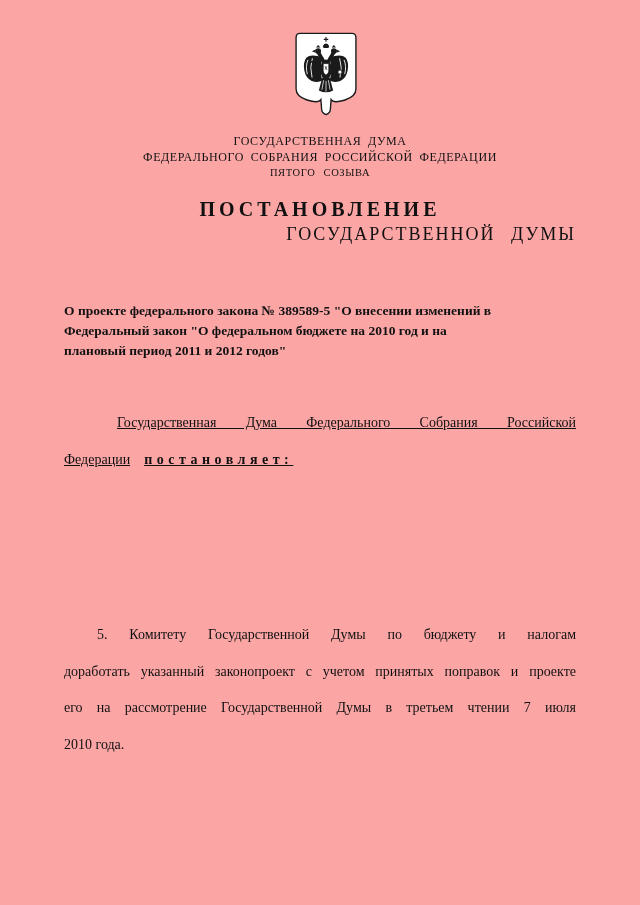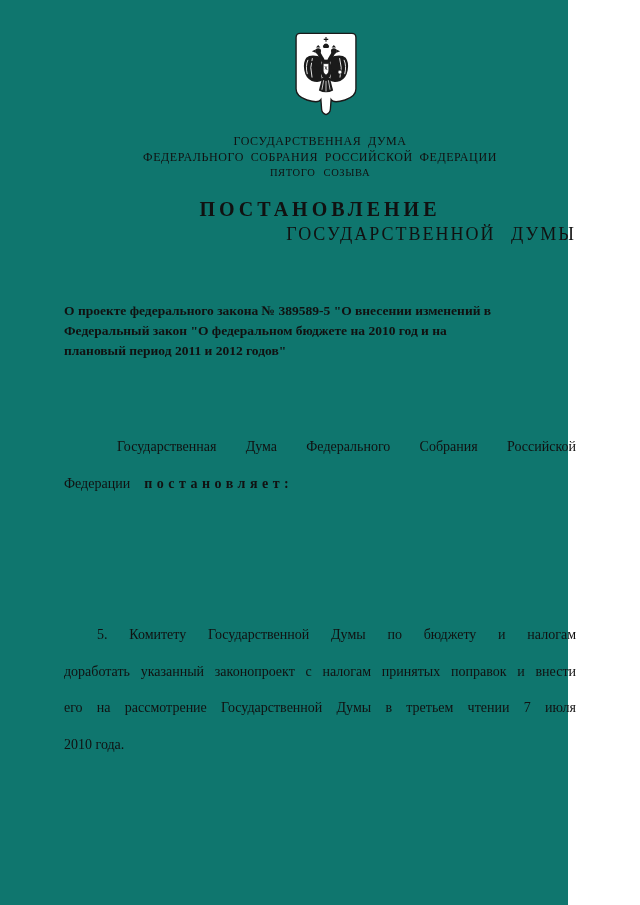--- a/index.html
+++ b/index.html
@@ -4,21 +4,21 @@
 <style>
   html,body{margin:0;padding:0;}
   body{
     width:640px;height:905px;
     background:#ffffff;
     font-family:"Liberation Serif","DejaVu Serif",serif;
     color:#111111;
     position:relative;
     overflow:hidden;
   }
-  .page{position:absolute;left:0;top:0;width:568px;height:905px;background:#0f766e;}
+  .page{position:absolute;left:0;top:0;width:640px;height:905px;background:#fca5a5;}
 
   .emblem{position:absolute;left:292px;top:30px;width:68px;height:91px;}
 
   .centerband{position:absolute;left:64px;width:512px;text-align:center;}
 
   .hdr{font-size:12px;line-height:15.5px;letter-spacing:0.6px;word-spacing:3px;}
   .hdr-small{font-size:10.5px;letter-spacing:0.6px;word-spacing:5px;}
 
   .doc-type-1{position:absolute;left:64px;width:512px;top:197px;text-align:center;
     font-size:20px;font-weight:bold;letter-spacing:4px;line-height:24px;}
@@ -28,21 +28,21 @@
   .subject{position:absolute;left:64px;width:512px;top:301px;text-align:left;
     font-size:13.5px;font-weight:bold;line-height:20px;}
 
   .para{position:absolute;left:64px;width:512px;font-size:14px;}
   .para .ln{height:36.5px;line-height:36.5px;white-space:nowrap;}
   .para .jln{white-space:normal;text-align:justify;text-align-last:justify;text-justify:inter-word;}
   .para .lln{text-align:left;}
   .ind-wide{text-indent:53px;}
   .ind{text-indent:33px;}
 
-  .preamble{top:429px;}
+  .preamble{top:405px;text-decoration:underline;}
   .item1{top:510px;}
   .item2{top:617px;}
 
   .resolves{font-weight:bold;letter-spacing:4.5px;margin-left:14px;margin-top:19px;}
 
   svg .stroke{stroke:#1a1a1a;fill:none;}
 </style>
 </head>
 <body>
 
@@ -117,18 +117,18 @@
   <div class="para preamble">
     <div class="ln jln ind-wide">Государственная Дума Федерального Собрания Российской</div>
     <div class="ln lln">
       <span>Федерации</span><span class="resolves">постановляет:</span>
     </div>
   </div>
 
 
   <div class="para item2">
     <div class="ln jln ind">5. Комитету Государственной Думы по бюджету и налогам</div>
-    <div class="ln jln">доработать указанный законопроект с налогам принятых поправок и внести</div>
+    <div class="ln jln">доработать указанный законопроект с учетом принятых поправок и проекте</div>
     <div class="ln jln">его на рассмотрение Государственной Думы в третьем чтении 7 июля</div>
     <div class="ln lln">2010 года.</div>
   </div>
 
 </div>
 
 </body></html>

